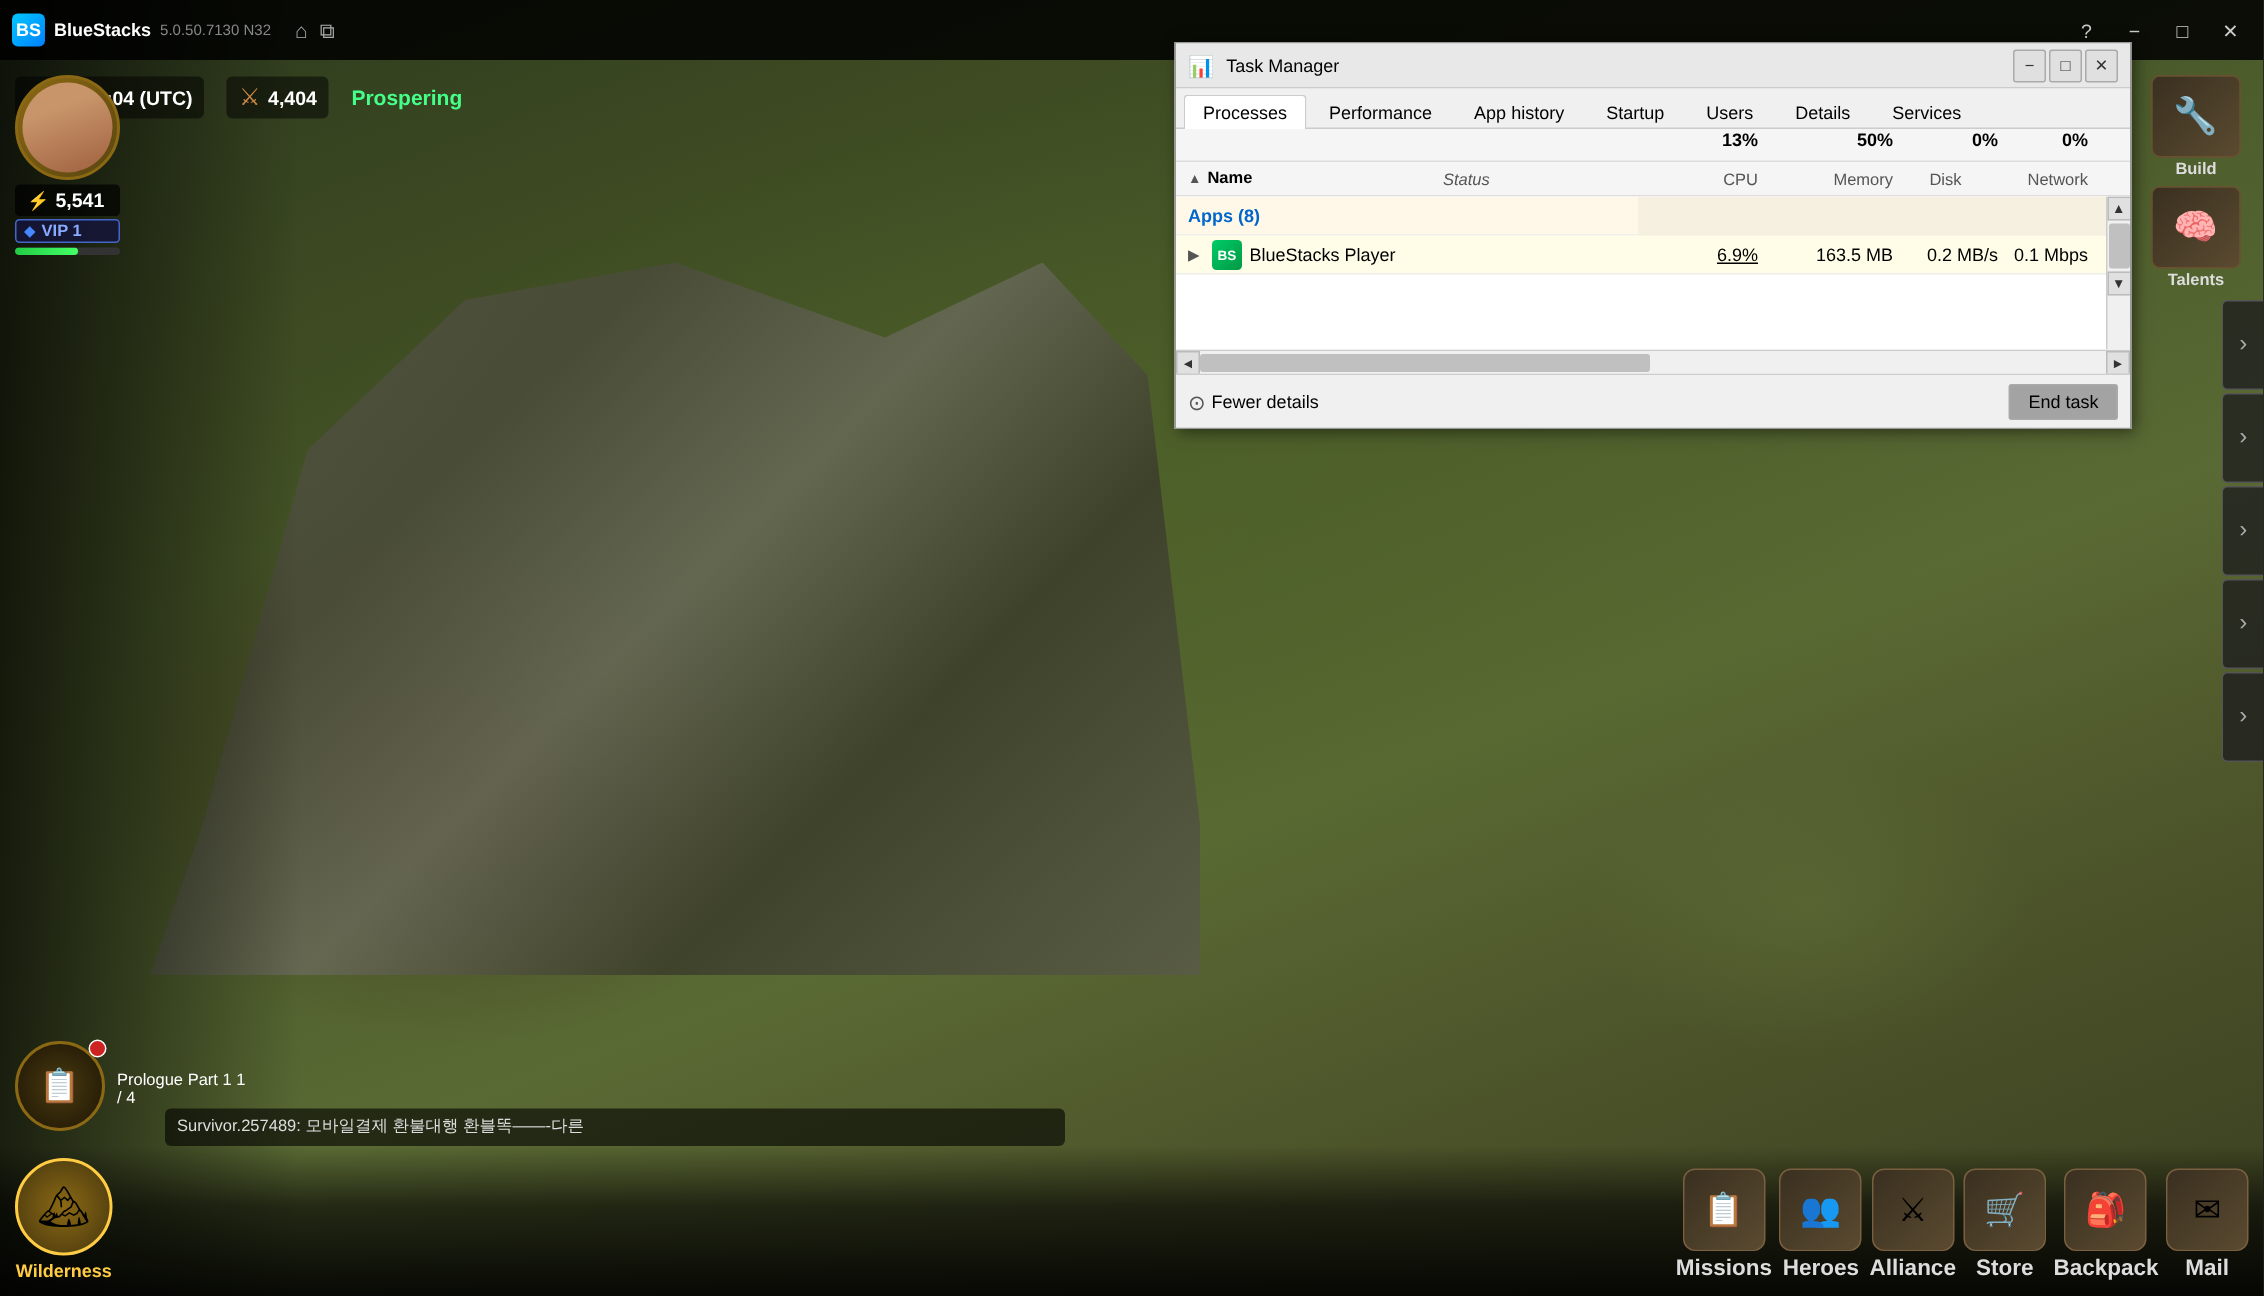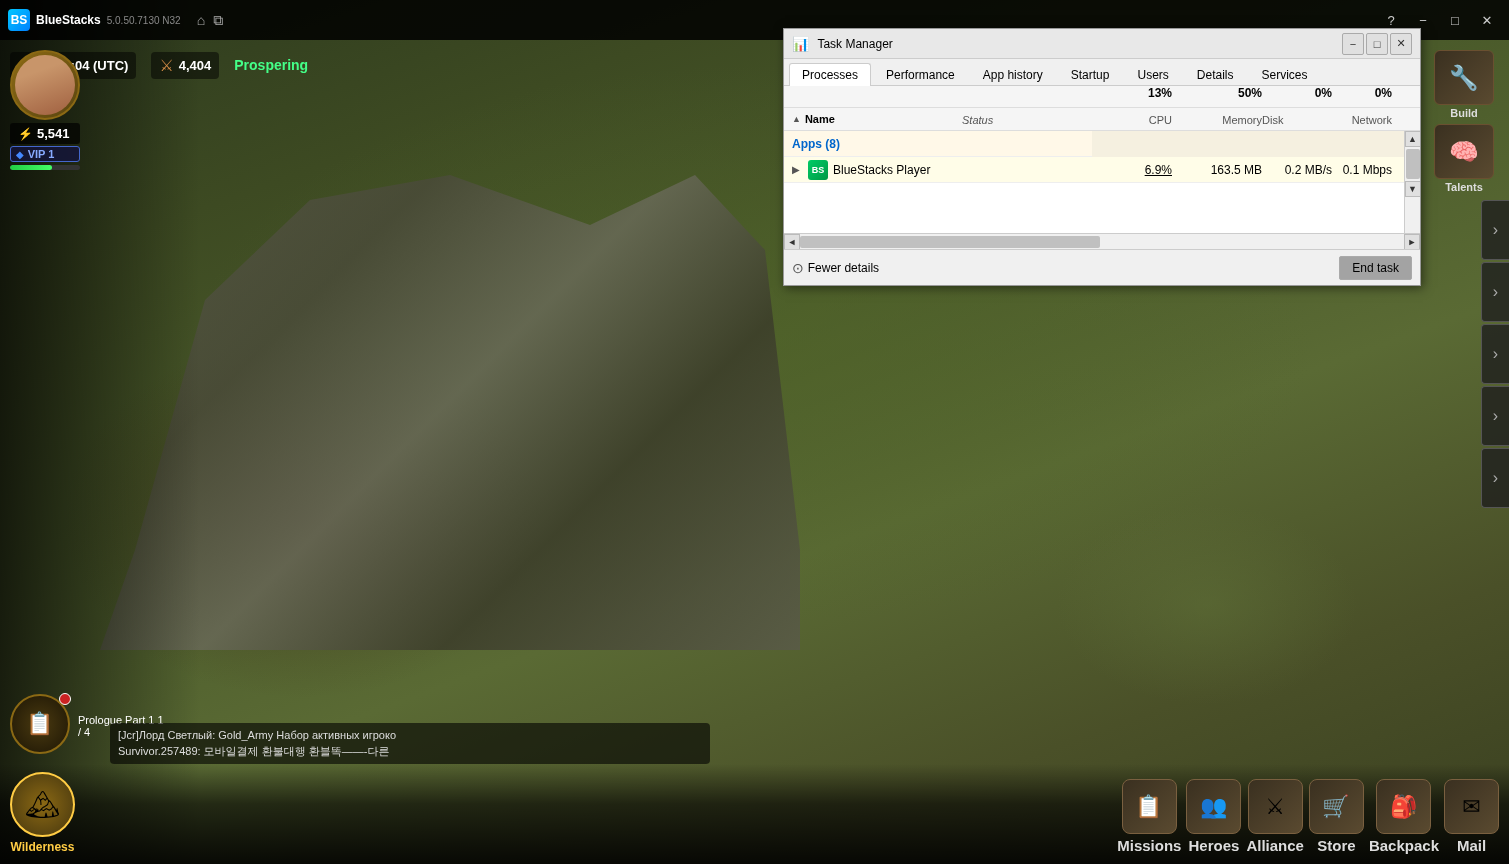--- a/index.html
+++ b/index.html
@@ -573,21 +573,21 @@
       text-align: right;
     }
 
     .tm-col-mem {
       width: 90px;
       text-align: right;
     }
 
     .tm-col-disk {
       width: 70px;
-      text-align: left;
+      text-align: center;
     }
 
     .tm-col-net {
       width: 80px;
       text-align: right;
       padding-right: 20px;
     }
 
     .tm-header-sort {
       font-size: 11px;
@@ -922,21 +922,20 @@
   <div class="edge-tab">›</div>
 </div>
 
 <div class="bottom-hud">
   <div class="wilderness-btn">
     <div class="wilderness-icon-wrap">🏔</div>
     <span class="wilderness-label">Wilderness</span>
   </div>
 
   <div class="chat-area">
-    <div class="chat-line">[Jcr]Лорд Светлый: Gold_Army Набор активных игроко</div>
     <div class="chat-line">Survivor.257489: 모바일결제 환불대행 환블똑——-다른</div>
   </div>
 
   <div style="flex:1;"></div>
 
   <div class="bottom-btn">
     <div class="bottom-btn-icon">📋</div>
     <span class="bottom-btn-label">Missions</span>
   </div>
   <div class="bottom-btn">

